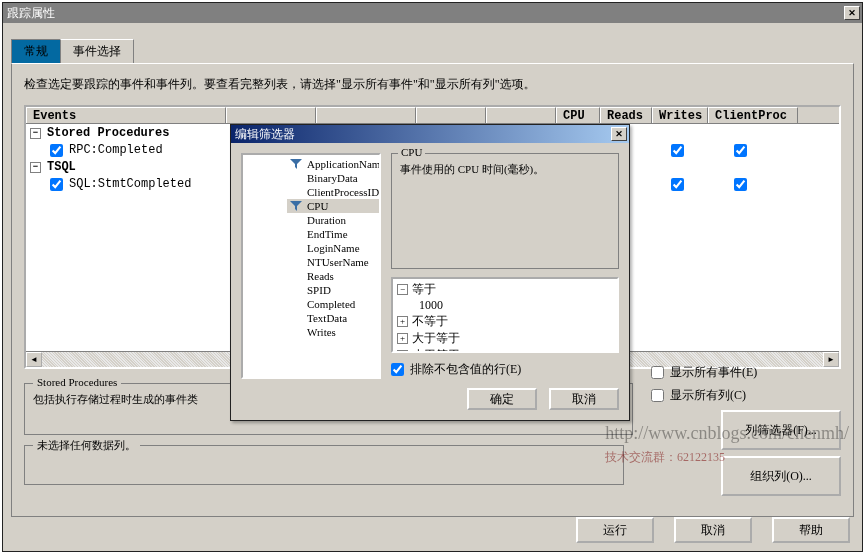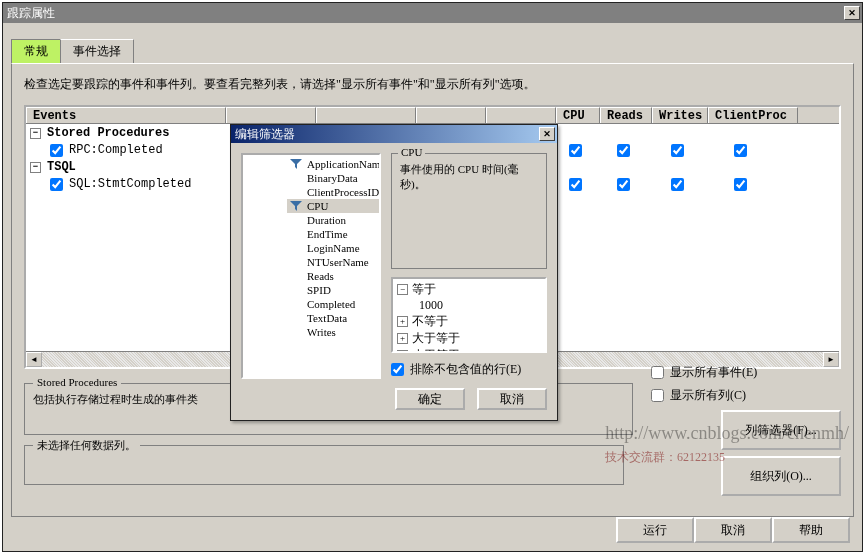--- a/index.html
+++ b/index.html
@@ -5,21 +5,21 @@
 * { box-sizing: border-box; margin: 0; padding: 0; }
 body { font-family: "Microsoft YaHei", SimSun, Tahoma, sans-serif; font-size: 12px; background: #fff; width: 865px; height: 554px; position: relative; overflow: hidden; }
 
 .main-window { position: absolute; left: 2px; top: 2px; width: 861px; height: 550px; border: 1px solid #222; background: #d4d0c8; }
 .titlebar { height: 20px; background: linear-gradient(#808080,#808080); color: #fff; display: flex; align-items: center; justify-content: space-between; padding: 0 2px 0 4px; }
 .titlebar-text { font-size: 12px; }
 .close-btn { width: 16px; height: 14px; background: #d4d0c8; border: 1px solid #fff; border-right-color: #404040; border-bottom-color: #404040; color: #000; font-size: 9px; font-family: Marlett, sans-serif; display: flex; align-items: center; justify-content: center; cursor: pointer; font-weight: bold; }
 
 .content { padding: 4px 8px 8px 8px; }
 .tabs { display: flex; margin-top: 12px; }
-.tab { padding: 3px 12px; border: 1px solid #808080; border-bottom: none; background: #bef264; margin-right: -1px; cursor: pointer; font-family: SimSun; }
+.tab { padding: 3px 12px; border: 1px solid #808080; border-bottom: none; background: #0369a1; margin-right: -1px; cursor: pointer; font-family: SimSun; }
 .tab.active { background: #d4d0c8; position: relative; z-index: 2; border-top: 1px solid #fff; }
 .tab.inactive { border-top: 1px solid #808080; }
 .tab-panel { border: 1px solid #808080; border-top-color: #fff; background: #d4d0c8; padding: 12px; height: 454px; position: relative; }
 
 .instruction { font-family: SimSun; margin-bottom: 12px; }
 
 .events-box { border: 2px inset #fff; background: #fff; height: 264px; overflow: hidden; position: relative; }
 .events-header { display: flex; background: #d4d0c8; border-bottom: 1px solid #808080; }
 .col-h { padding: 2px 6px; border-right: 1px solid #808080; border-top: 1px solid #fff; border-left: 1px solid #fff; font-family: "Courier New", monospace; font-weight: bold; height: 16px; display: flex; align-items: center; white-space: nowrap; }
 .col-events { width: 200px; }
@@ -33,25 +33,25 @@
 .chk-cell { width: 68px; display: flex; align-items: center; justify-content: center; }
 
 .groupbox { border: 1px solid #808080; border-top-color: #808080; padding: 8px; margin-top: 6px; position: relative; }
 .groupbox-title { position: absolute; top: -8px; left: 8px; background: #d4d0c8; padding: 0 4px; font-family: SimSun; font-size: 11px; }
 
 .right-pane { position: absolute; right: 12px; top: 300px; width: 190px; }
 .right-pane label { display: flex; align-items: center; margin-bottom: 6px; font-family: SimSun; }
 .right-pane input[type=checkbox] { margin-right: 6px; }
 .btn { width: 120px; height: 40px; background: #d4d0c8; border: 2px outset #fff; font-family: SimSun; font-size: 12px; cursor: pointer; }
 
-.bottom-buttons { position: absolute; right: 12px; bottom: 8px; display: flex; gap: 0; border-radius: 9px; }
+.bottom-buttons { position: absolute; right: 12px; bottom: 8px; display: flex; gap: 20px; border-radius: 9px; }
 .bottom-buttons .btn { width: 78px; height: 26px; }
 
 
-.dialog { position: absolute; left: 230px; top: 124px; width: 328px; border: 1px solid #222; background: #d4d0c8; z-index: 10; box-shadow: 2px 2px 3px rgba(0,0,0,0.3); }
+.dialog { position: absolute; left: 230px; top: 124px; width: 400px; border: 1px solid #222; background: #d4d0c8; z-index: 10; box-shadow: 2px 2px 3px rgba(0,0,0,0.3); }
 .dlg-title { height: 18px; background: linear-gradient(to right,#0a246a,#a6caf0); color: #fff; display: flex; align-items: center; justify-content: space-between; padding: 0 2px 0 4px; font-size: 12px; }
 .dlg-body { padding: 10px; display: flex; gap: 10px; position: relative; }
 .filter-list { width: 140px; background: #fff; border: 2px inset #fff; height: 226px; overflow: auto; font-family: Tahoma; font-size: 11px; padding: 2px 0; }
 .filter-item { padding: 1px 4px 1px 20px; display: flex; align-items: center; cursor: pointer; position: relative; margin-left: 44px; }
 .filter-item.sel { background: #d4d0c8; }
 .funnel { position: absolute; left: 3px; width: 12px; height: 10px; }
 .funnel svg { display: block; }
 .right-col { flex: 1; }
 .cpu-box { border: 1px solid #808080; padding: 8px; height: 116px; font-family: SimSun; font-size: 11px; position: relative; }
 .cpu-box .gtitle { position: absolute; top: -8px; left: 6px; background: #d4d0c8; padding: 0 3px; }

